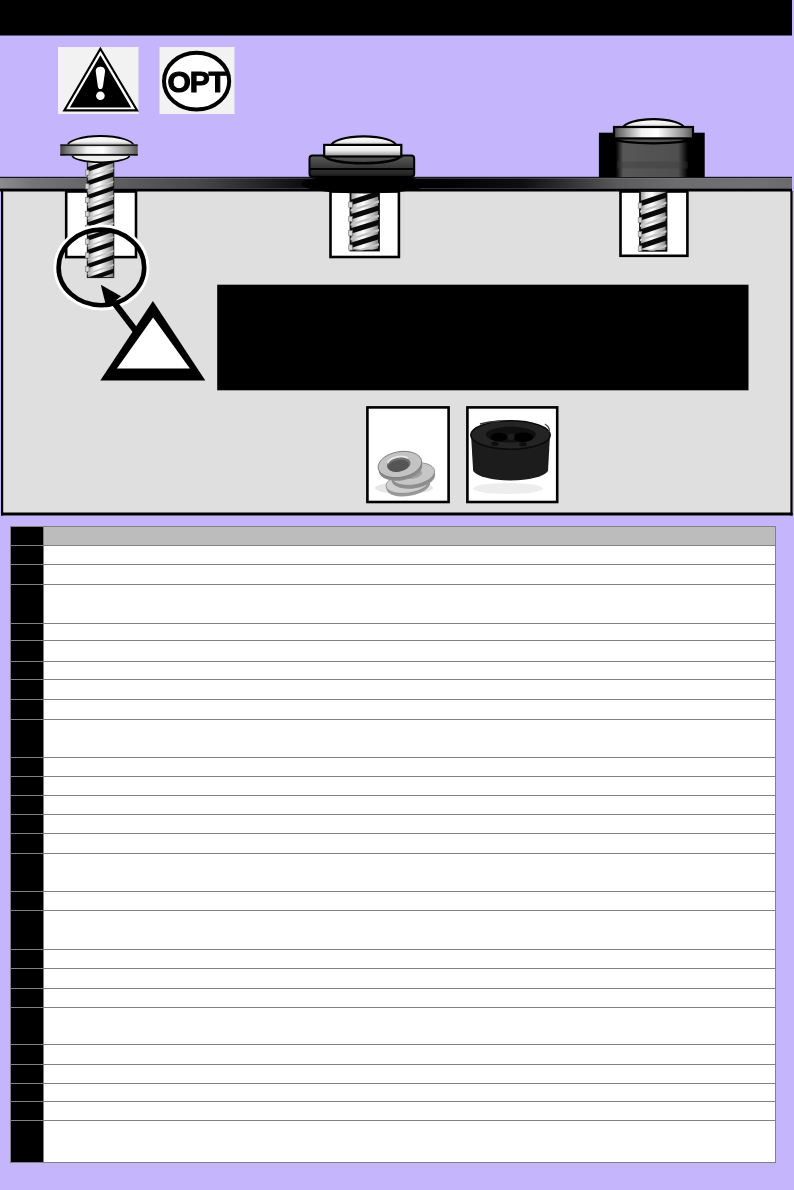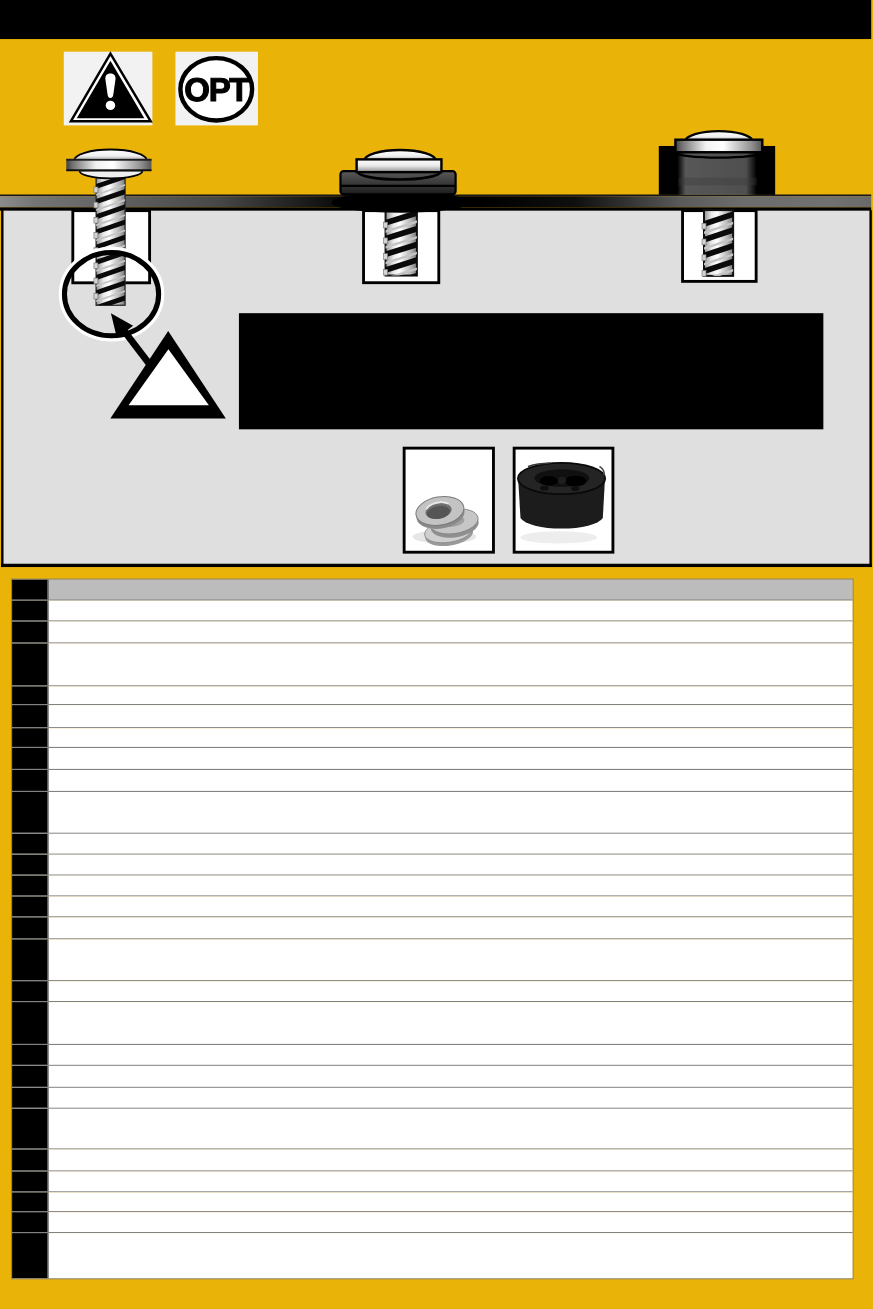--- a/index.html
+++ b/index.html
@@ -1,19 +1,19 @@
 <!DOCTYPE html>
 <html><head><meta charset="utf-8">
 <style>
 html,body{margin:0;padding:0;background:#fff;}
 body{width:794px;height:1190px;font-family:"Liberation Sans",sans-serif;}
 .abs{position:absolute;}
 </style></head>
 <body>
-<div style="position:relative;width:794px;height:1190px;overflow:hidden;background:#eab308;">
+<div style="position:relative;width:794px;height:1190px;overflow:hidden;background:#c4b5fd;">
 <svg class="abs" style="left:0;top:0" width="794" height="530" viewBox="0 0 794 530">
 <defs>
 <linearGradient id="plateG" x1="0" y1="0" x2="1" y2="0">
  <stop offset="0" stop-color="#8c8c8c"></stop>
  <stop offset="0.04" stop-color="#757575"></stop>
  <stop offset="0.12" stop-color="#646464"></stop>
  <stop offset="0.25" stop-color="#484848"></stop>
  <stop offset="0.33" stop-color="#242424"></stop>
  <stop offset="0.40" stop-color="#060606"></stop>
  <stop offset="0.55" stop-color="#000"></stop>

